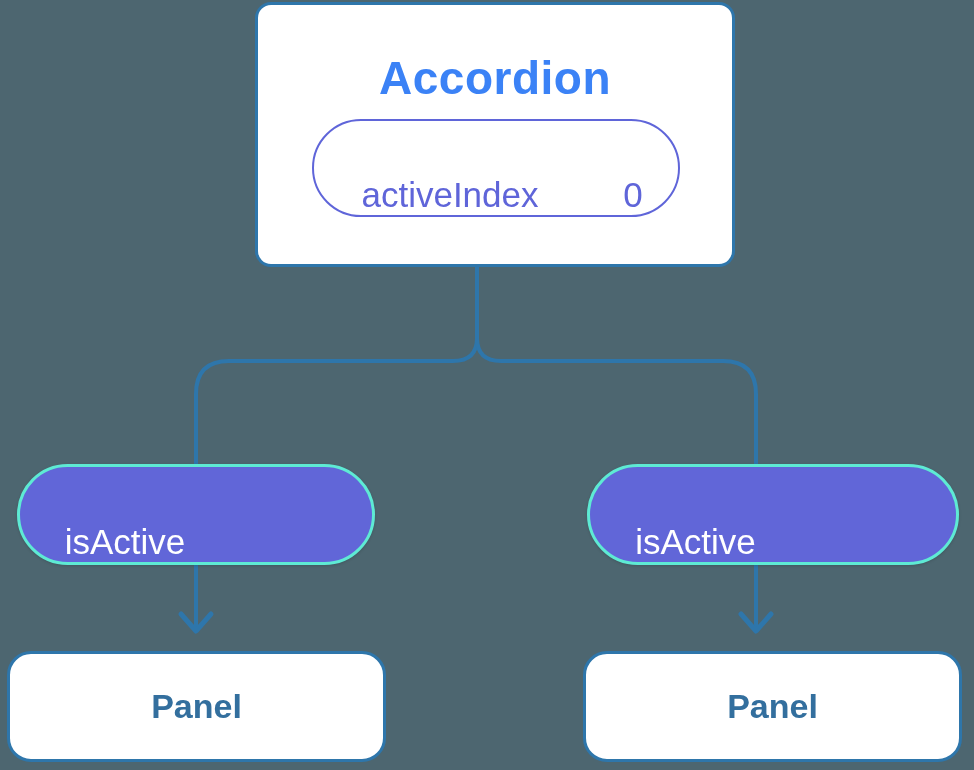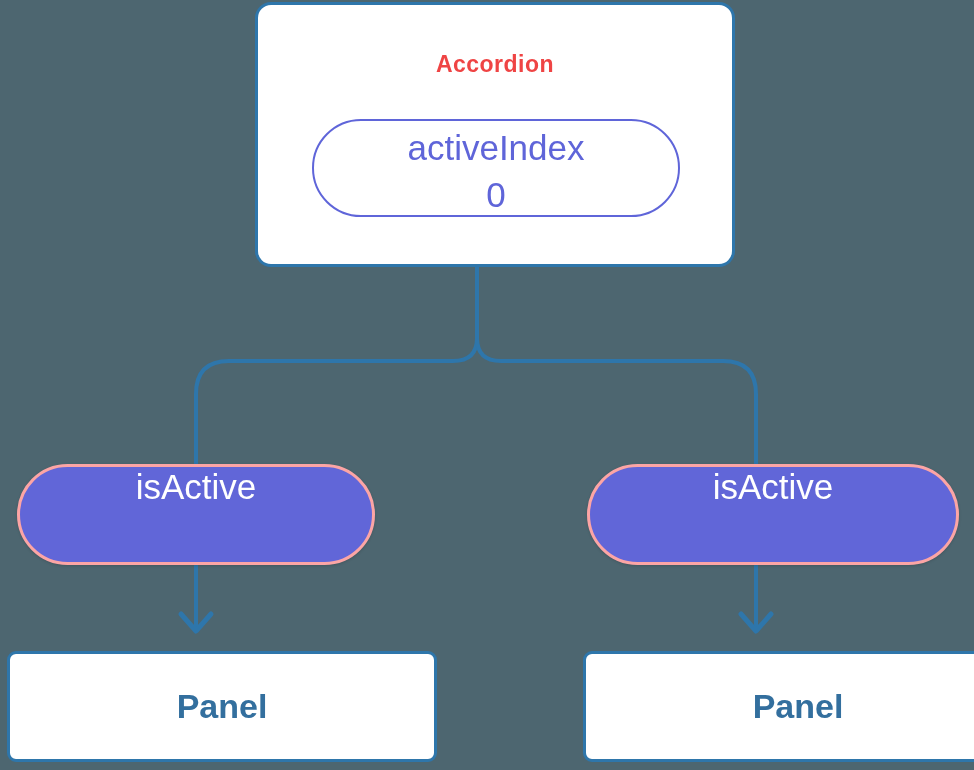--- a/index.html
+++ b/index.html
@@ -28,32 +28,31 @@
     border:3px solid #2e76ab;
     box-sizing:border-box;
   }
   .root-card{
     left:255px;top:2px;width:480px;height:265px;
     border-radius:16px;
   }
   .card-title{
     margin-top:46px;
     text-align:center;
-    font-size:23px;
+    font-size:46px;
     font-weight:600;
-    color:#ef4444;
+    color:#3b82f6;
     letter-spacing:0.5px;
   }
   .pill{
     position:absolute;
     display:flex;
-    align-items:center;
+    align-items:flex-end;
     box-sizing:border-box;
     overflow:hidden;
-    flex-direction:column;
   }
   .pill .seg{
     display:flex;
     align-items:center;
     justify-content:center;
     font-size:35px;
     white-space:nowrap;
   }
   .pill-state{
     left:54px;top:114px;width:368px;height:98px;
@@ -61,36 +60,36 @@
     border-radius:60px;
     background:#ffffff;
     color:#5f65d9;
   }
   .pill-state .seg-name{flex:1 1 auto;}
   .pill-state .seg-value{width:90px;}
   .pill-state .divider{width:2px;background:#5f65d9;}
 
   .pill-filled{
     background:#6166d8;
-    border:3px solid #fca5a5;
+    border:3px solid #5eead4;
     border-radius:60px;
     color:#ffffff;
     box-shadow:0 1px 3px rgba(0,0,0,0.15);
   }
   .pill-prop-left{left:17px;top:464px;width:358px;height:101px;}
   .pill-prop-left .seg-name{width:210px;}
   .pill-prop-left .seg-value{flex:1 1 auto;}
   .pill-prop-right{left:587px;top:464px;width:372px;height:101px;}
   .pill-prop-right .seg-name{width:211px;}
   .pill-prop-right .seg-value{flex:1 1 auto;}
   .pill-filled .divider{width:3px;background:#ffffff;}
 
   .panel{
-    top:651px;width:430px;height:111px;
-    border-radius:9px;
+    top:651px;width:379px;height:111px;
+    border-radius:24px;
     display:flex;align-items:center;justify-content:center;
     font-size:34px;font-weight:600;color:#336f9e;
   }
   .panel-left{left:7px;}
   .panel-right{left:583px;}
 </style>
 </head>
 <body>
 
 <div class="canvas">

